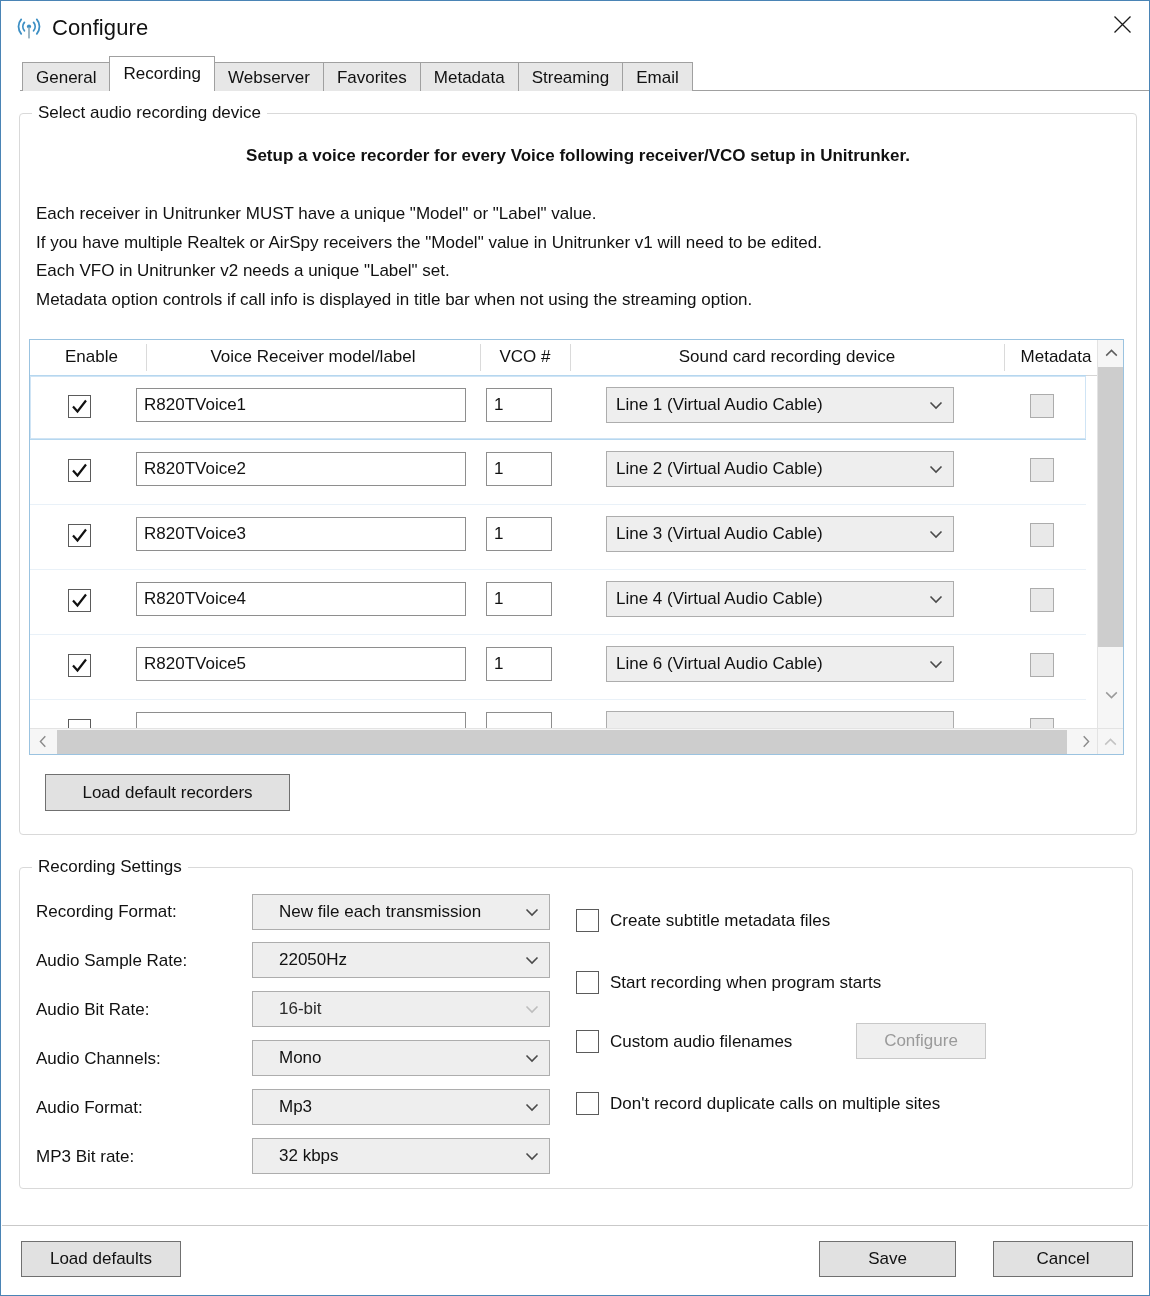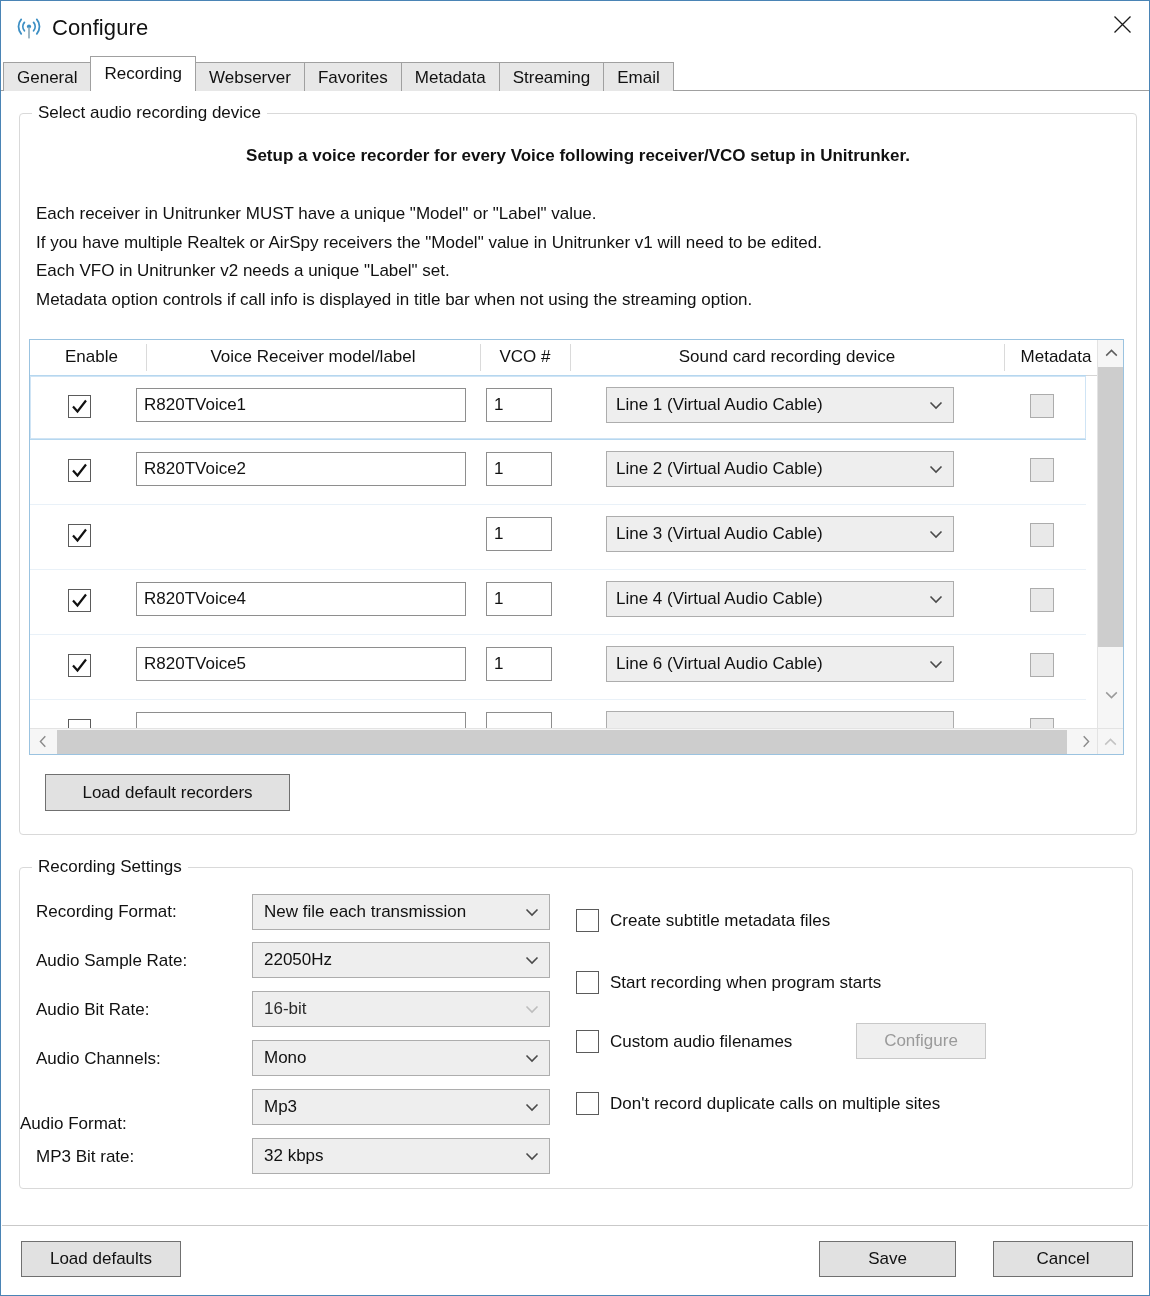--- a/index.html
+++ b/index.html
@@ -59,20 +59,21 @@
 
   
   .tabstrip {
     position: relative;
     height: 36px;
     padding-left: 2px;
     box-sizing: border-box;
     display: flex;
     align-items: flex-end;
     border-bottom: 1px solid #a0a0a0;
+    margin-left: 19px;
   }
   .tab {
     height: 29px;
     line-height: 29px;
     padding: 0 13px;
     margin-right: -1px;
     font-size: 17px;
     color: #111;
     background: #e7e7e7;
     border: 1px solid #a0a0a0;
@@ -349,21 +350,21 @@
   .combo {
     position: absolute;
     width: 298px;
     height: 36px;
     background: #eeeeee;
     border: 1px solid #adadad;
     box-sizing: border-box;
     font-size: 17px;
     color: #111;
     line-height: 34px;
-    padding-left: 11px;
+    padding-left: 26px;
   }
   .combo.disabled { color: #2b2b2b; }
   .combo.disabled .dd-chevron svg path { stroke: #bdbdbd; }
 
   .cbrow {
     position: absolute;
     display: flex;
     align-items: center;
     white-space: nowrap;
   }
@@ -499,20 +500,21 @@
           </div>
           <div class="cb-meta"></div>
         </div>
 
         <div class="row">
           <div class="cb-enable">
             <svg width="19" height="19" viewBox="0 0 19 19">
                 <path d="M3 9.5 L7.5 14.5 L16 3.5" fill="none" stroke="#111" stroke-width="2.2"></path>
               </svg>
           </div>
+          <div class="txt-label">R820TVoice3</div>
           <div class="txt-vco">1</div>
           <div class="dd-device">
             <span>Line 3 (Virtual Audio Cable)</span>
             <span class="dd-chevron">
               <svg width="14" height="9" viewBox="0 0 14 9">
                   <path d="M1.5 1.5 L7 7 L12.5 1.5" fill="none" stroke="#4a4a4a" stroke-width="1.6"></path>
                 </svg>
             </span>
           </div>
           <div class="cb-meta"></div>
@@ -641,21 +643,21 @@
     <div class="set-label" style="left:16px; top:181px;">Audio Channels:</div>
     <div class="combo" style="left:232px; top:172px;">
       <span>Mono</span>
       <span class="dd-chevron">
         <svg width="14" height="9" viewBox="0 0 14 9">
             <path d="M1.5 1.5 L7 7 L12.5 1.5" fill="none" stroke="#4a4a4a" stroke-width="1.6"></path>
           </svg>
       </span>
     </div>
 
-    <div class="set-label" style="left:0; top:230px;margin-top:16px;">Audio Format:</div>
+    <div class="set-label" style="left:16px; top:230px;">Audio Format:</div>
     <div class="combo" style="left:232px; top:221px;">
       <span>Mp3</span>
       <span class="dd-chevron">
         <svg width="14" height="9" viewBox="0 0 14 9">
             <path d="M1.5 1.5 L7 7 L12.5 1.5" fill="none" stroke="#4a4a4a" stroke-width="1.6"></path>
           </svg>
       </span>
     </div>
 
     <div class="set-label" style="left:16px; top:279px;">MP3 Bit rate:</div>

